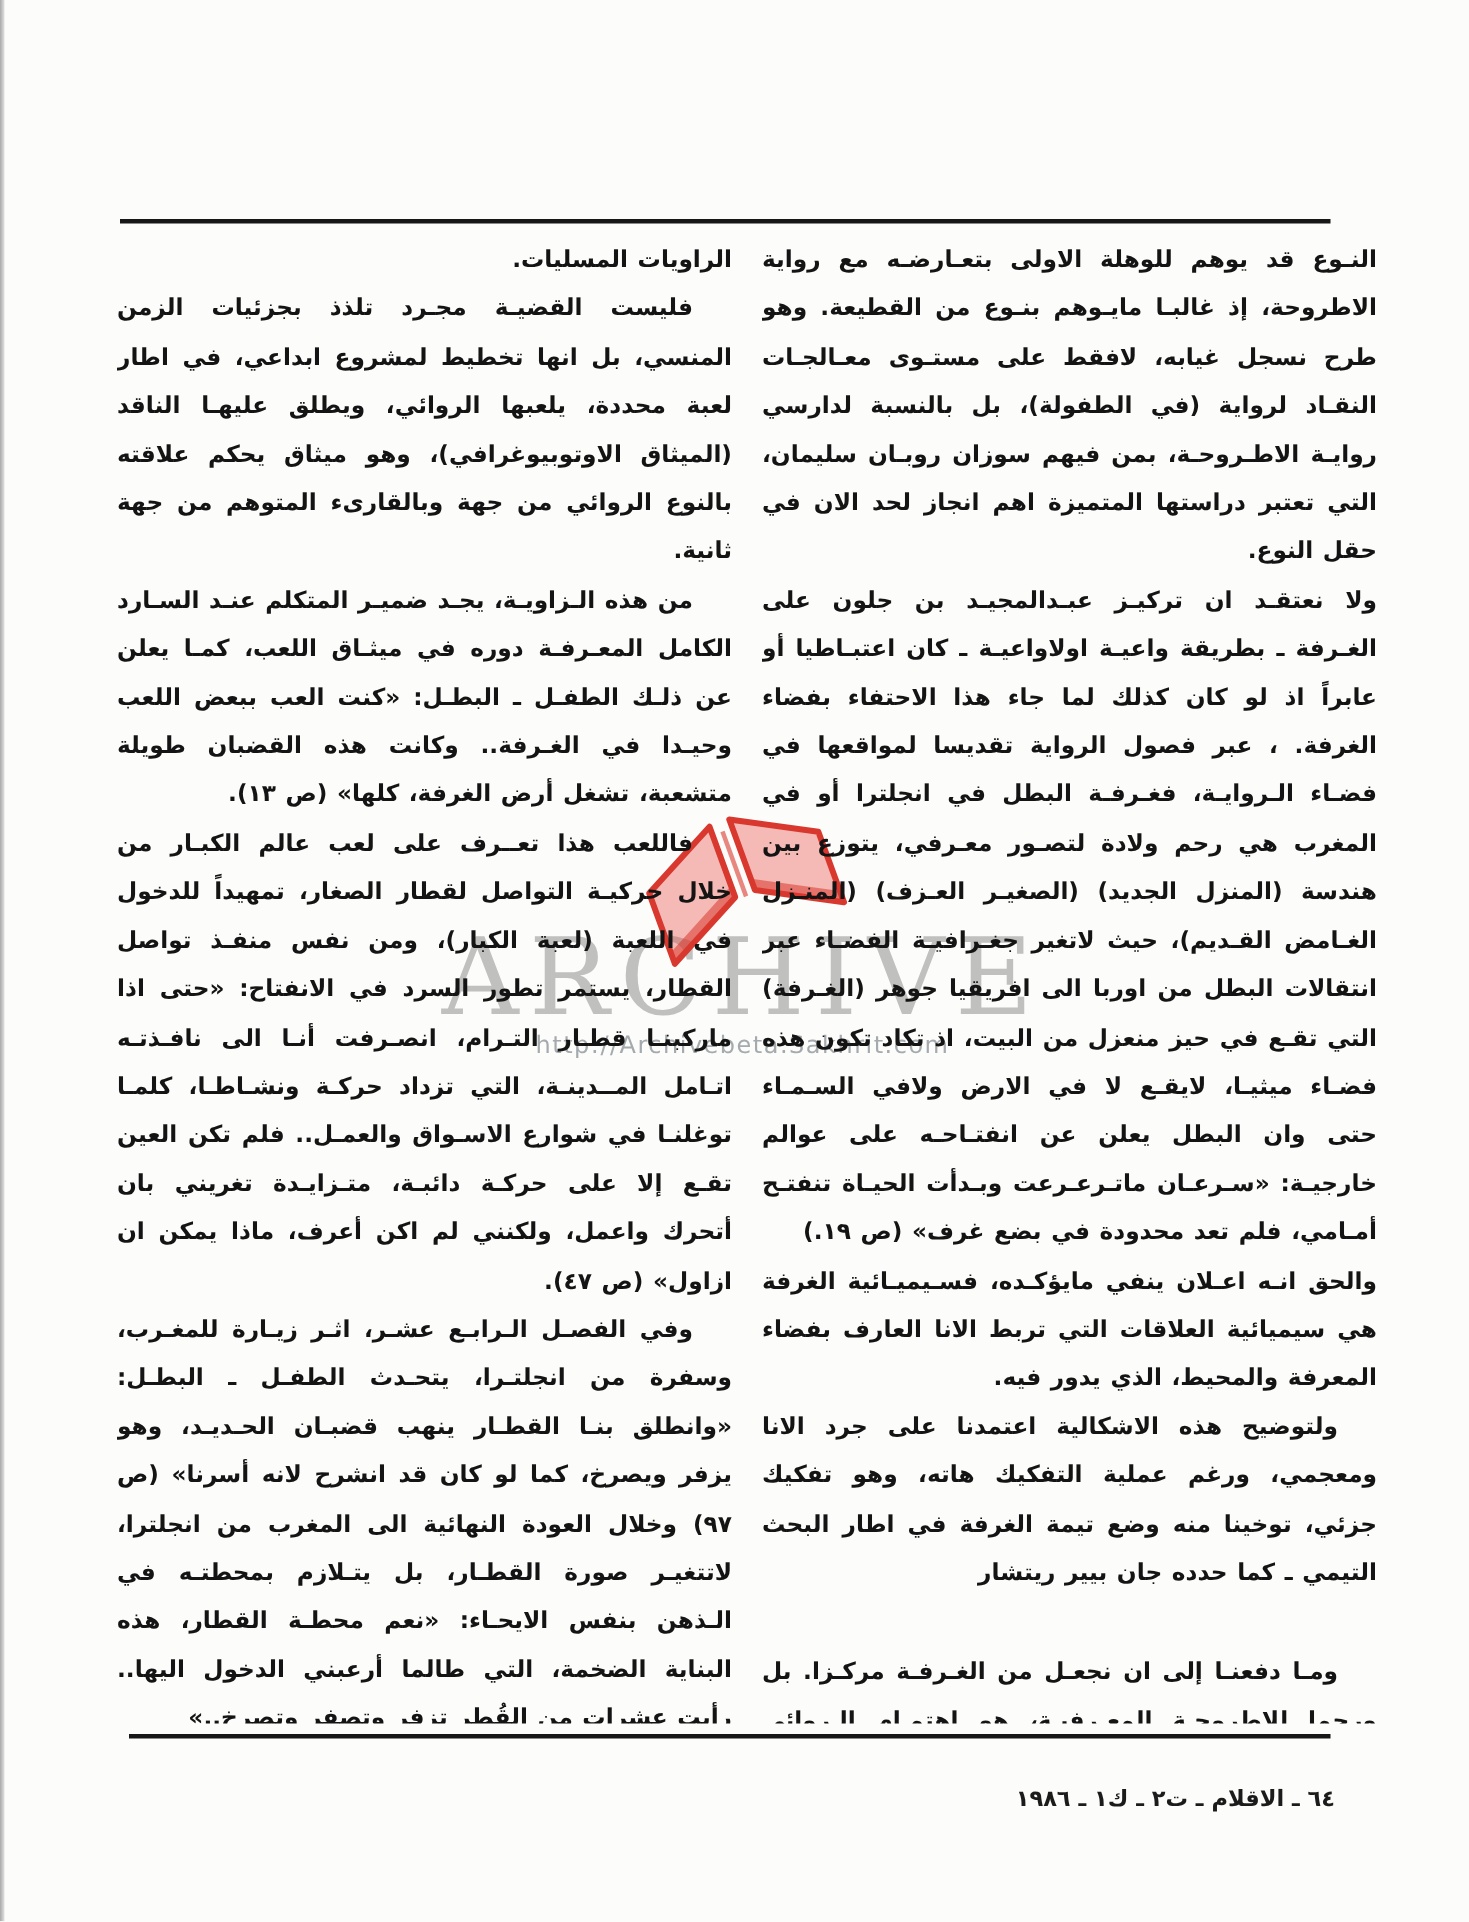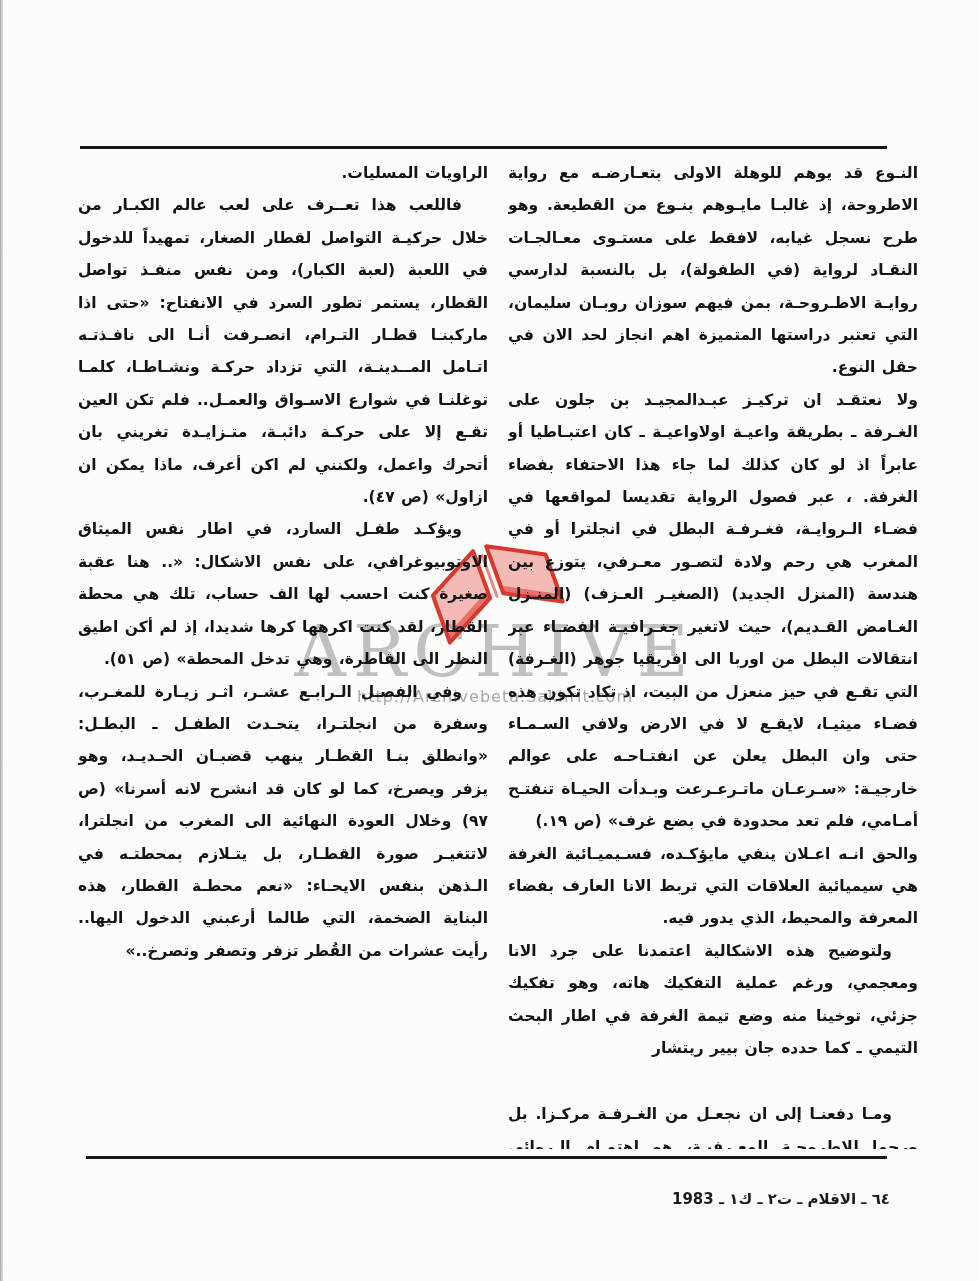--- a/index.html
+++ b/index.html
@@ -76,22 +76,23 @@
   <div class="col col-right">
     <p>النـوع قد يوهم للوهلة الاولى بتعـارضـه مع رواية الاطروحة، إذ غالبـا مايـوهم بنـوع من القطيعة. وهو طرح نسجل غيابه، لافقط على مستـوى معـالجـات النقـاد لرواية (في الطفولة)، بل بالنسبة لدارسي روايـة الاطـروحـة، بمن فيهم سوزان روبـان سليمان، التي تعتبر دراستها المتميزة اهم انجاز لحد الان في حقل النوع.</p>
     <p>ولا نعتقـد ان تركيـز عبـدالمجيـد بن جلون على الغـرفة ـ بطريقة واعيـة اولاواعيـة ـ كان اعتبـاطيا أو عابراً اذ لو كان كذلك لما جاء هذا الاحتفاء بفضاء الغرفة. ، عبر فصول الرواية تقديسا لمواقعها في فضـاء الـروايـة، فغـرفـة البطل في انجلترا أو في المغرب هي رحم ولادة لتصـور معـرفي، يتوزع بين هندسة (المنزل الجديد) (الصغيـر العـزف) (المنـزل الغـامض القـديم)، حيث لاتغير جغـرافيـة الفضـاء عبر انتقالات البطل من اوربا الى افريقيا جوهر (الغـرفة) التي تقـع في حيز منعزل من البيت، اذ تكاد تكون هذه فضـاء ميثيـا، لايقـع لا في الارض ولافي السـمـاء حتى وان البطل يعلن عن انفتـاحـه على عوالم خارجيـة: «سـرعـان ماتـرعـرعت وبـدأت الحيـاة تنفتـح أمـامي، فلم تعد محدودة في بضع غرف» (ص ١٩.)</p>
     <p>والحق انـه اعـلان ينفي مايؤكـده، فسـيميـائية الغرفة هي سيميائية العلاقات التي تربط الانا العارف بفضاء المعرفة والمحيط، الذي يدور فيه.</p>
     <p class="indent">ولتوضيح هذه الاشكالية اعتمدنا على جرد الانا ومعجمي، ورغم عملية التفكيك هاته، وهو تفكيك جزئي، توخينا منه وضع تيمة الغرفة في اطار البحث التيمي ـ كما حدده جان بيير ريتشار</p>
     <p class="indent gap">ومـا دفعنـا إلى ان نجعـل من الغـرفـة مركـزا. بل ورحما للاطروحـة المعـرفيـة، هو اهتمـام الـروائي الـزائد بهذا الفضاء المغلق، وهـو يحكي الطفـولـة، بعـد ان تحقق له البعد المعرفي والبعـد الـزمني الكافيين، فهو ليس طفلا يتحدث عن الطفولة من منظـور الطفـولـة المحضـة، كمـا أنه ليس مجرد شخص يريد ان يتـذكـر طفـولتـه الفـرويـديـة في كبـره، بل هو الكـاتب الروائي المثقف، الـذي ينبش ماضيا بعيدا عن سذاجة حكايات الجدات</p>
   </div>
 
   <div class="col col-left">
     <p>الراويات المسليات.</p>
+    <p class="indent">فليست القضيـة مجـرد تلذذ بجزئيات الزمن المنسي، بل انها تخطيط لمشروع ابداعي، في اطار لعبة محددة، يلعبها الروائي، ويطلق عليهـا الناقد (الميثاق الاوتوبيوغرافي)، وهو ميثاق يحكم علاقته بالنوع الروائي من جهة وبالقارىء المتوهم من جهة ثانية.</p>
+    <p class="indent">من هذه الـزاويـة، يجـد ضميـر المتكلم عنـد السـارد الكامل المعـرفـة دوره في ميثـاق اللعب، كمـا يعلن عن ذلـك الطفـل ـ البطـل: «كنت العب ببعض اللعب وحيـدا في الغـرفة.. وكانت هذه القضبان طويلة متشعبة، تشغل أرض الغرفة، كلها» (ص ١٣).</p>
     <p class="indent">فاللعب هذا تعــرف على لعب عالم الكبـار من خلال حركيـة التواصل لقطار الصغار، تمهيداً للدخول في اللعبة (لعبة الكبار)، ومن نفس منفـذ تواصل القطار، يستمر تطور السرد في الانفتاح: «حتى اذا ماركبنـا قطـار التـرام، انصـرفت أنـا الى نافـذتـه اتـامل المــدينـة، التي تزداد حركـة ونشـاطـا، كلمـا توغلنـا في شوارع الاسـواق والعمـل.. فلم تكن العين تقـع إلا على حركـة دائبـة، متـزايـدة تغريني بان أتحرك واعمل، ولكنني لم اكن أعرف، ماذا يمكن ان ازاول» (ص ٤٧).</p>
-    <p class="indent">ويؤكـد طفـل السارد، في اطار نفس الميثاق الاوتوبيوغرافي، على نفس الاشكال: «.. هنا عقبة صغيرة كنت احسب لها الف حساب، تلك هي محطة القطار، لقد كنت اكرهها كرها شديدا، إذ لم أكن اطيق النظر الى القاطرة، وهي تدخل المحطة» (ص ٥١).</p>
     <p class="indent">وفي الفصـل الـرابـع عشـر، اثـر زيـارة للمغـرب، وسفرة من انجلتـرا، يتحـدث الطفـل ـ البطـل: «وانطلق بنـا القطـار ينهب قضبـان الحـديـد، وهو يزفر ويصرخ، كما لو كان قد انشرح لانه أسرنا» (ص ٩٧) وخلال العودة النهائية الى المغرب من انجلترا، لاتتغيـر صورة القطـار، بل يتـلازم بمحطتـه في الـذهن بنفس الايحـاء: «نعم محطـة القطار، هذه البناية الضخمة، التي طالما أرعبني الدخول اليها.. رأيت عشرات من القُطر تزفر وتصفر وتصرخ..»</p>
   </div>
 
   <div class="rule rule-bottom"></div>
 
-  <div class="footer">٦٤ ـ الاقلام ـ ت٢ ـ ك١ ـ 1983</div>
+  <div class="footer">٦٤ ـ الاقلام ـ ت٢ ـ ك١ ـ ١٩٨٦</div>
 
 </div>
 
 </body></html>

